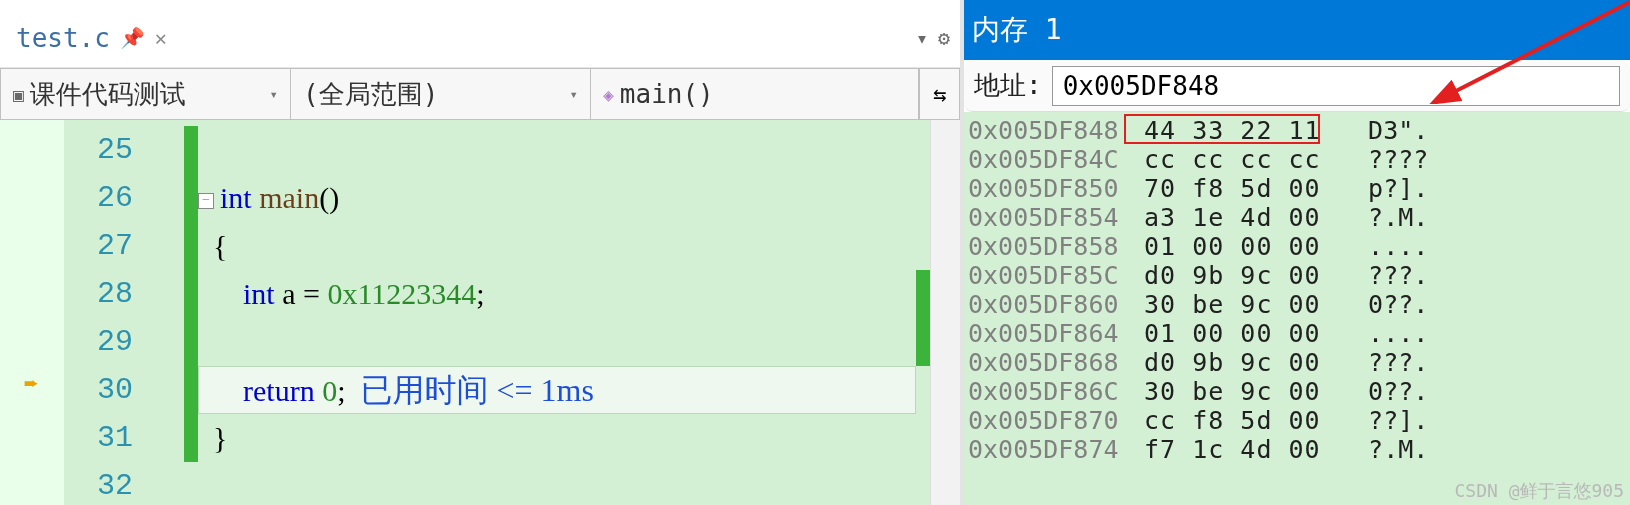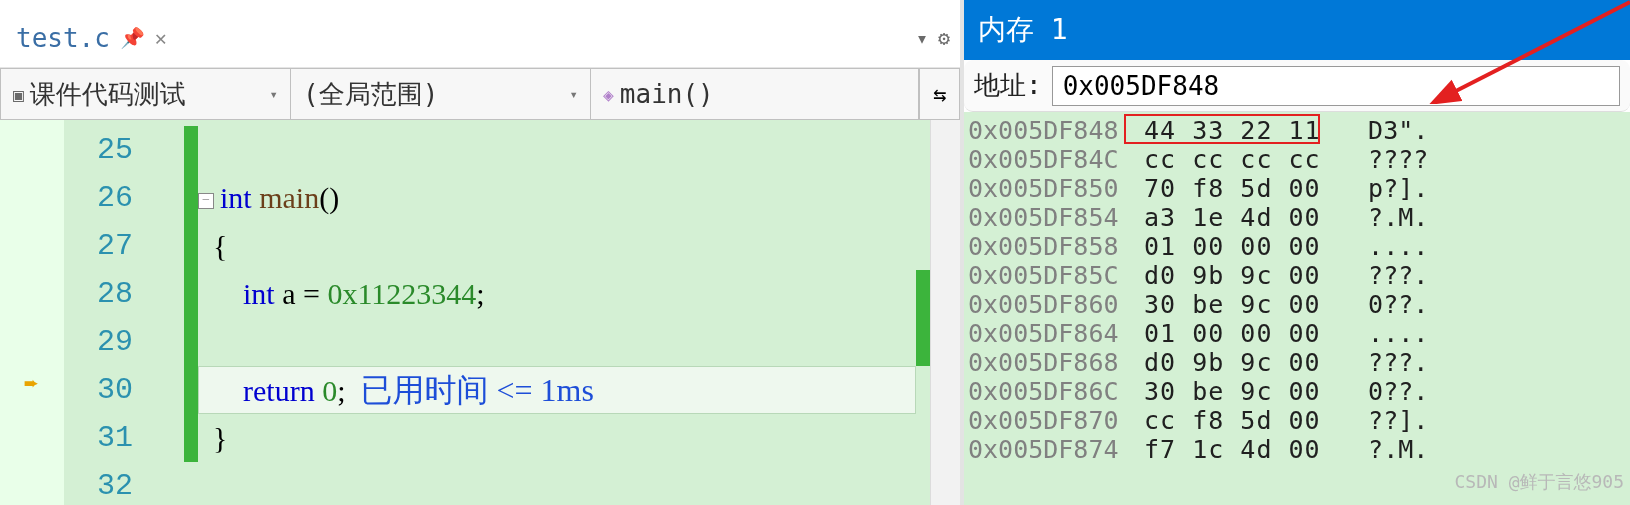--- a/index.html
+++ b/index.html
@@ -164,21 +164,21 @@
   display: flex;
   flex-direction: column;
 }
 .mem-header {
   height: 60px;
   background: #0078d7;
   color: #fff;
   font-size: 28px;
   display: flex;
   align-items: center;
-  padding-left: 14px;
+  padding-left: 8px;
   position: relative;
 }
 .mem-addr-row {
   height: 52px;
   display: flex;
   align-items: center;
   gap: 10px;
   padding: 6px 10px;
   border-bottom: 1px solid #ddd;
   background: #fafafa;
@@ -216,21 +216,21 @@
   border: 2px solid #e32020;
   pointer-events: none;
 }
 .arrow-anno {
   position: absolute;
   pointer-events: none;
 }
 .watermark {
   position: absolute;
   right: 6px;
-  bottom: 11px;
+  bottom: 2px;
   color: #b8b8b8;
   font-size: 18px;
 }
 </style>
 </head>
 <body>
 
 <div class="editor-pane">
 
   <div class="tab-row">

